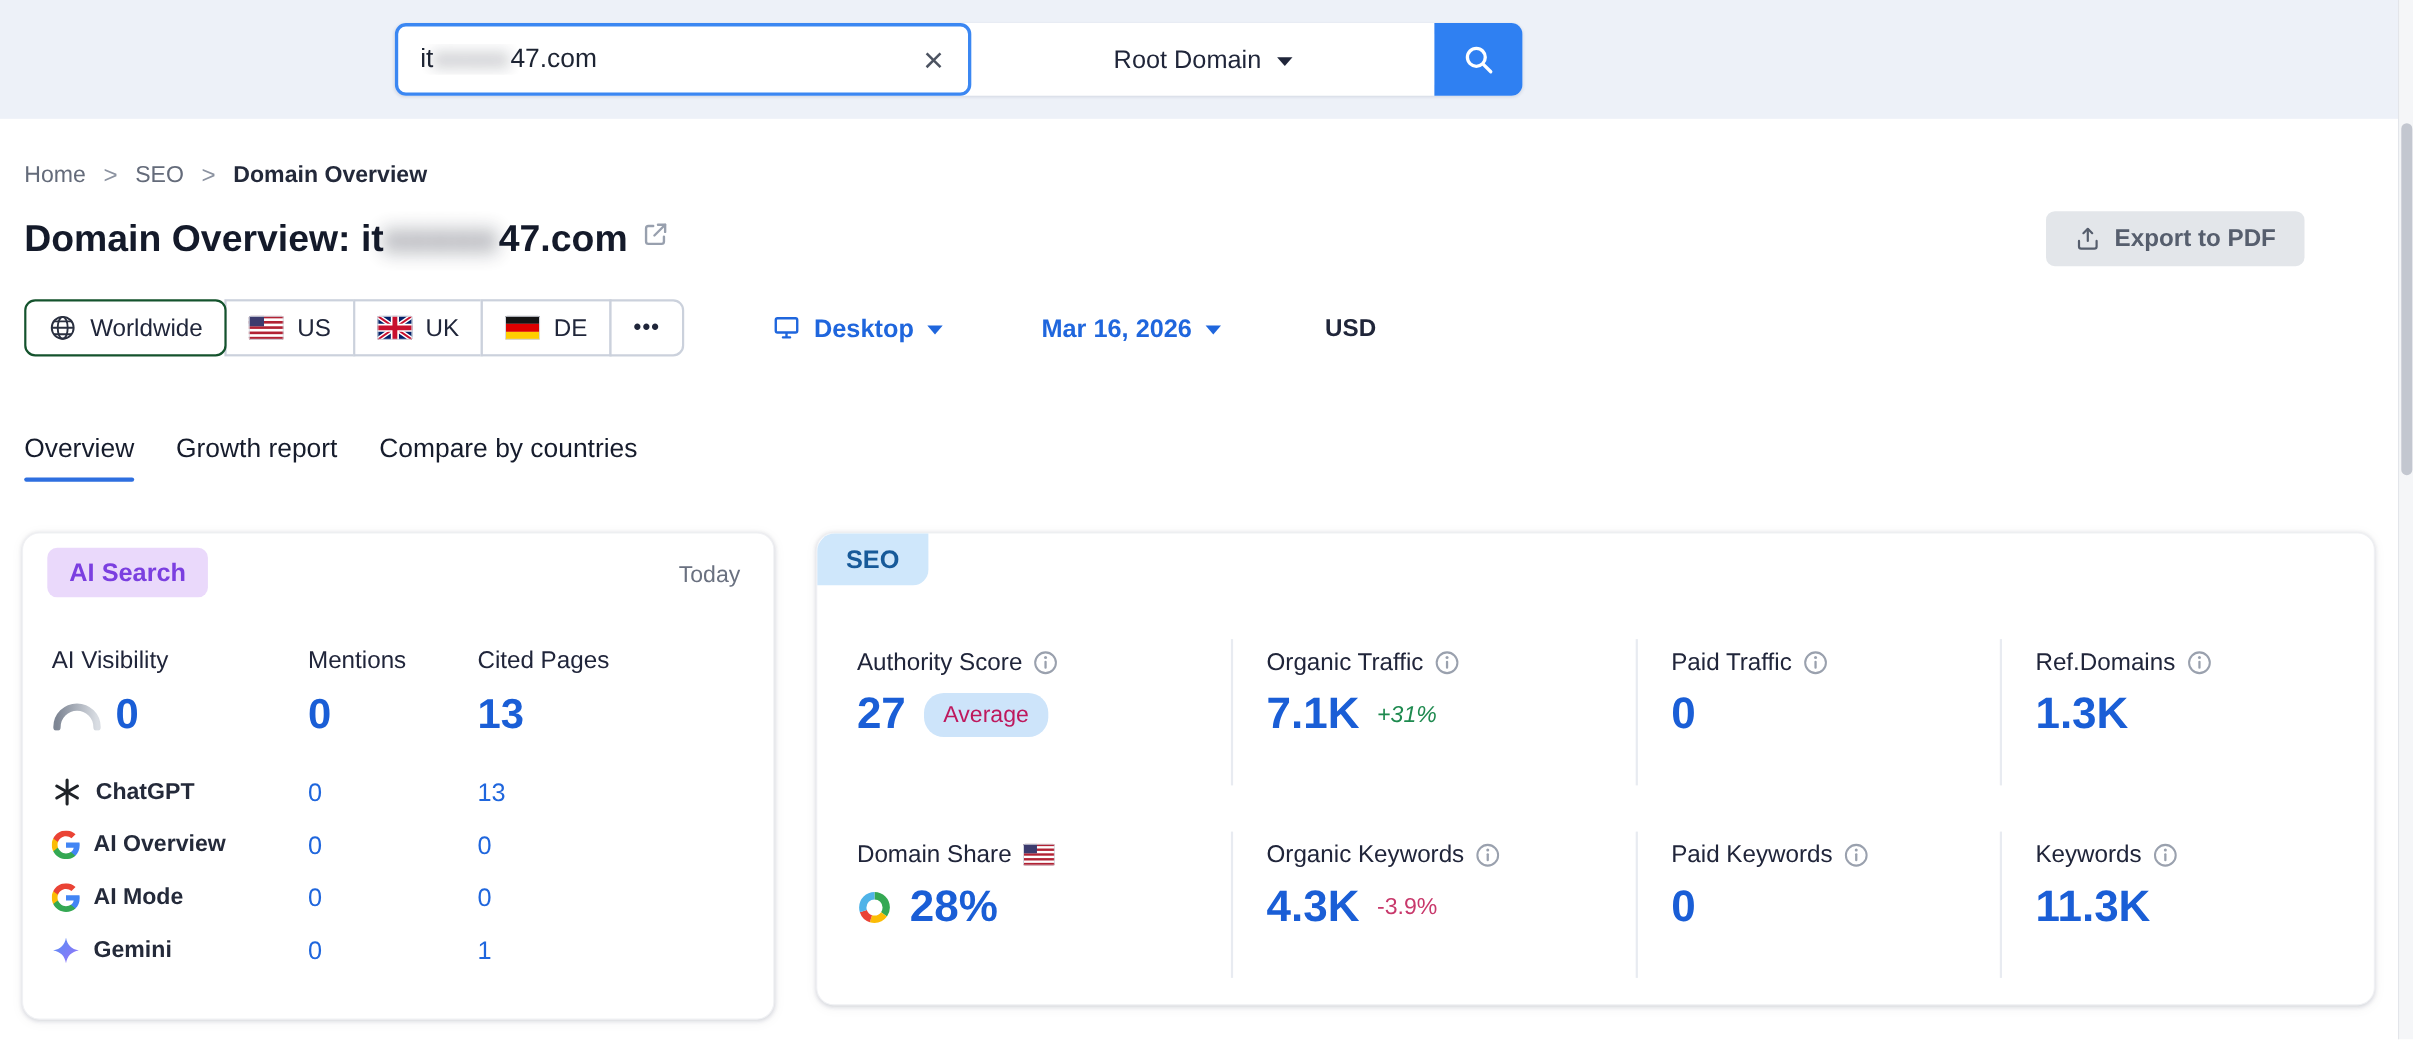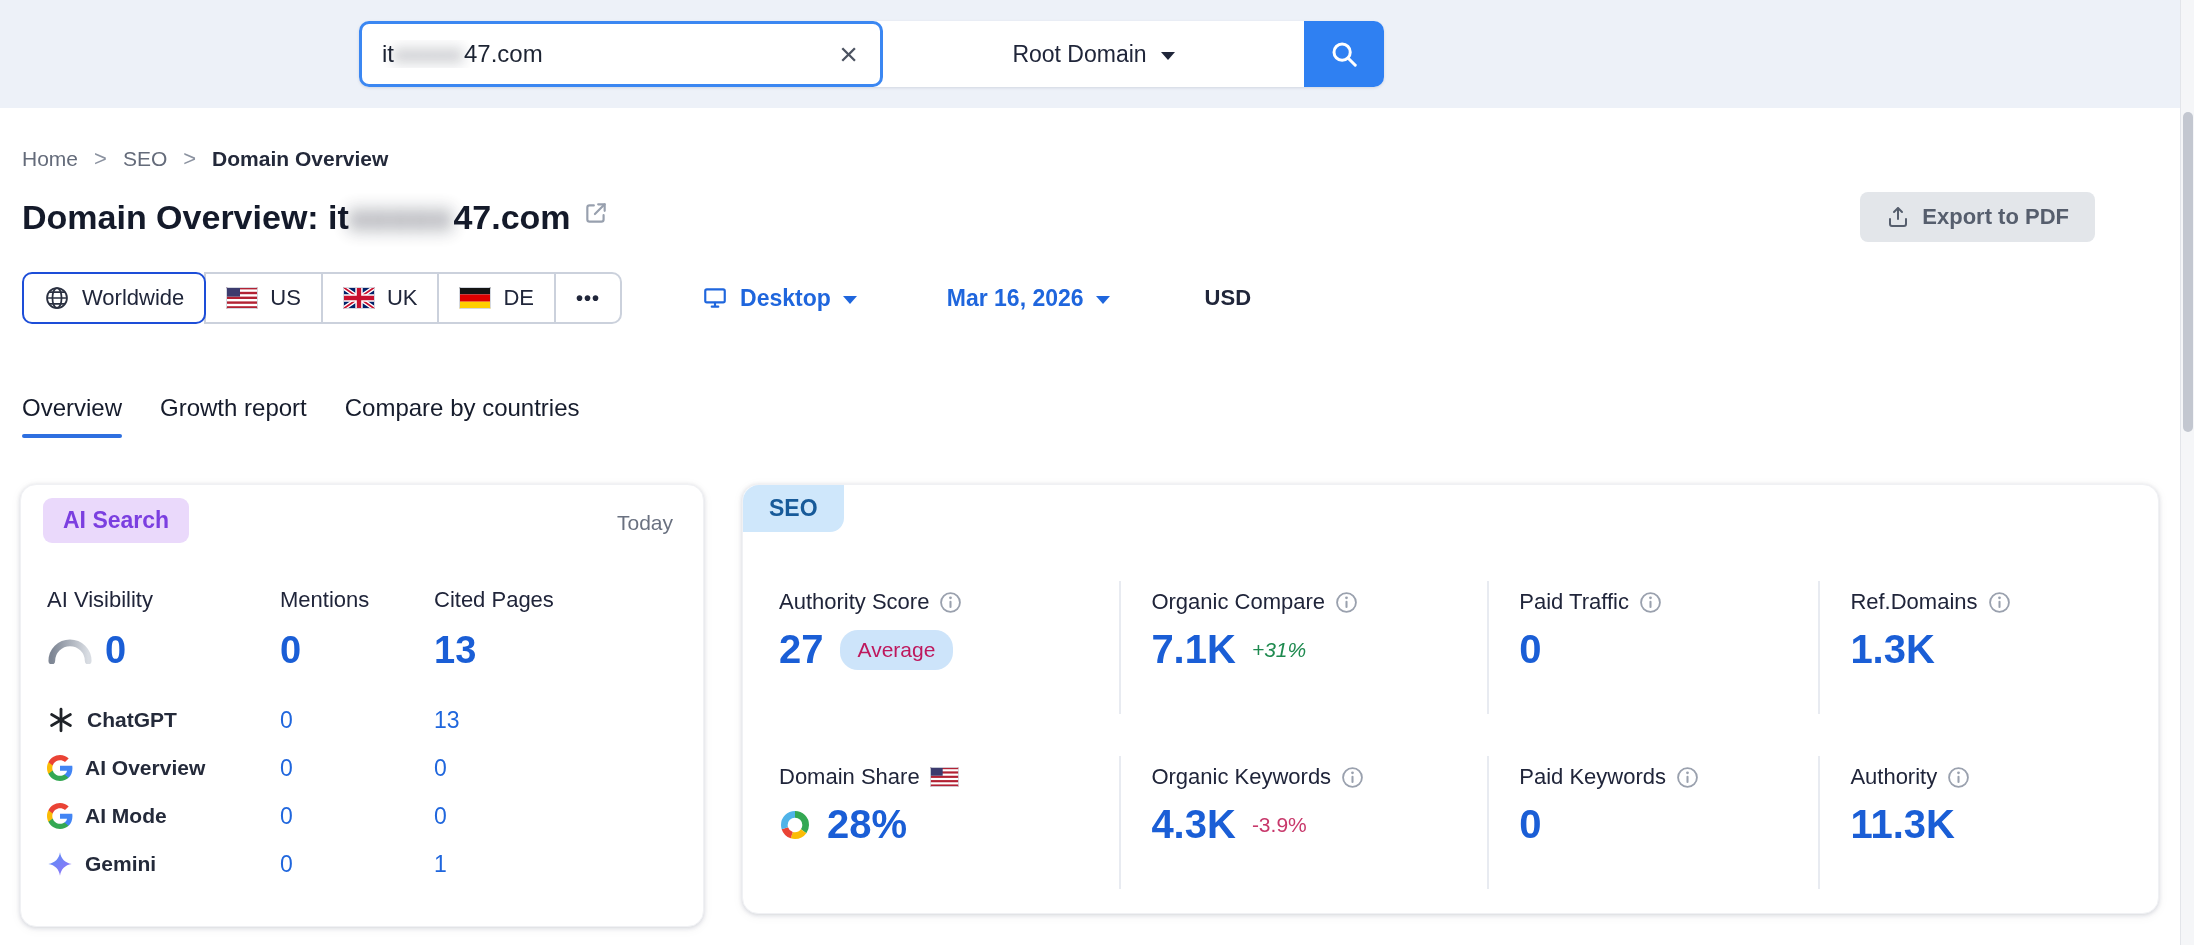--- a/index.html
+++ b/index.html
@@ -39,21 +39,21 @@
   .title-redacted { filter:blur(9px); opacity:.8; letter-spacing:2px; }
   .ext-link { margin-left:12px; margin-top:2px; }
   .export-btn { height:50px; background:#e3e6ea; border-radius:8px; display:flex; align-items:center; gap:12px; padding:0 26px; font-size:22px; font-weight:600; color:#565e6d; }
 
   
   .filters { position:absolute; top:272px; left:22px; display:flex; align-items:center; }
   .region-group { display:flex; height:52px; }
   .region-btn { display:flex; align-items:center; gap:12px; padding:0 20px; font-size:22px; font-weight:500; color:#20263a; background:#fff; border:2px solid #cbd1dc; margin-left:-2px; }
   .region-btn:first-child { margin-left:0; border-top-left-radius:10px; border-bottom-left-radius:10px; }
   .region-btn:last-child { border-top-right-radius:10px; border-bottom-right-radius:10px; }
-  .region-btn.selected { border:2px solid #1d4ed8; border-radius:10px; position:relative; z-index:2; }
+  .region-btn.selected { border:2px solid #14532d; border-radius:10px; position:relative; z-index:2; }
   .more-btn { font-weight:700; letter-spacing:1px; font-size:20px; }
   .flag { border-radius:2px; }
   .device { margin-left:80px; display:flex; align-items:center; gap:12px; color:#1f66dd; font-size:23px; font-weight:600; }
   .datepick { margin-left:90px; display:flex; align-items:center; gap:12px; color:#1f66dd; font-size:23px; font-weight:600; }
   .currency { margin-left:95px; font-size:22px; font-weight:600; color:#20263a; }
 
   
   .tabs { position:absolute; top:394px; left:22px; display:flex; gap:38px; }
   .tab { font-size:24px; font-weight:400; color:#161c2c; padding-bottom:16px; position:relative; }
   .tab.active::after { content:""; position:absolute; left:0; right:0; bottom:0; height:4px; border-radius:3px; background:#2e6fe0; }
@@ -334,21 +334,21 @@
             </svg>
         </div>
         <div class="metric-value">
           <span class="value-num">27</span>
           <span class="avg-badge">Average</span>
         </div>
       </div>
 
       <div class="metric">
         <div class="metric-label">
-          <span>Organic Compare</span>
+          <span>Organic Traffic</span>
           <svg viewBox="0 0 20 20" width="23" height="23">
               <circle cx="10" cy="10" r="8.2" fill="none" stroke="#9aa1ae" stroke-width="1.6"></circle>
               <circle cx="10" cy="5.9" r="1.2" fill="#9aa1ae"></circle>
               <rect x="9.1" y="8.4" width="1.8" height="6.4" rx="0.9" fill="#9aa1ae"></rect>
             </svg>
         </div>
         <div class="metric-value">
           <span class="value-num">7.1K</span>
           <span class="delta up">+31%</span>
         </div>
@@ -435,21 +435,21 @@
               <rect x="9.1" y="8.4" width="1.8" height="6.4" rx="0.9" fill="#9aa1ae"></rect>
             </svg>
         </div>
         <div class="metric-value">
           <span class="value-num">0</span>
         </div>
       </div>
 
       <div class="metric">
         <div class="metric-label">
-          <span>Authority</span>
+          <span>Keywords</span>
           <svg viewBox="0 0 20 20" width="23" height="23">
               <circle cx="10" cy="10" r="8.2" fill="none" stroke="#9aa1ae" stroke-width="1.6"></circle>
               <circle cx="10" cy="5.9" r="1.2" fill="#9aa1ae"></circle>
               <rect x="9.1" y="8.4" width="1.8" height="6.4" rx="0.9" fill="#9aa1ae"></rect>
             </svg>
         </div>
         <div class="metric-value">
           <span class="value-num">11.3K</span>
         </div>
       </div>

